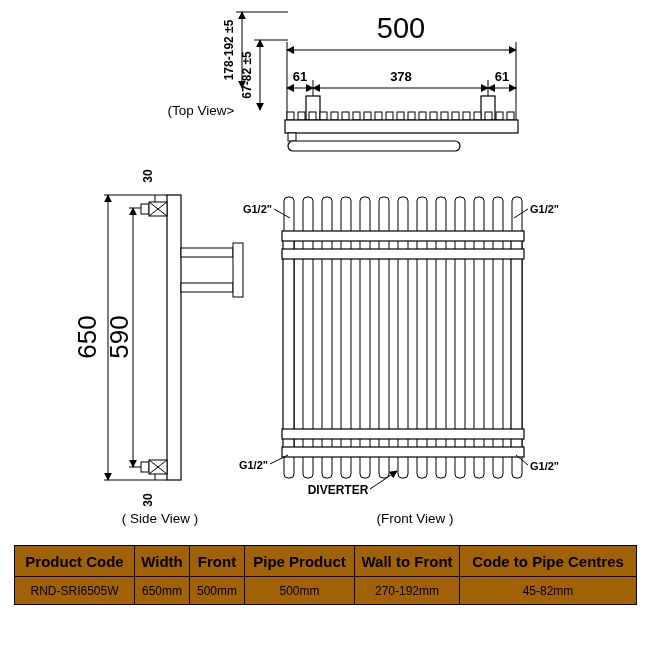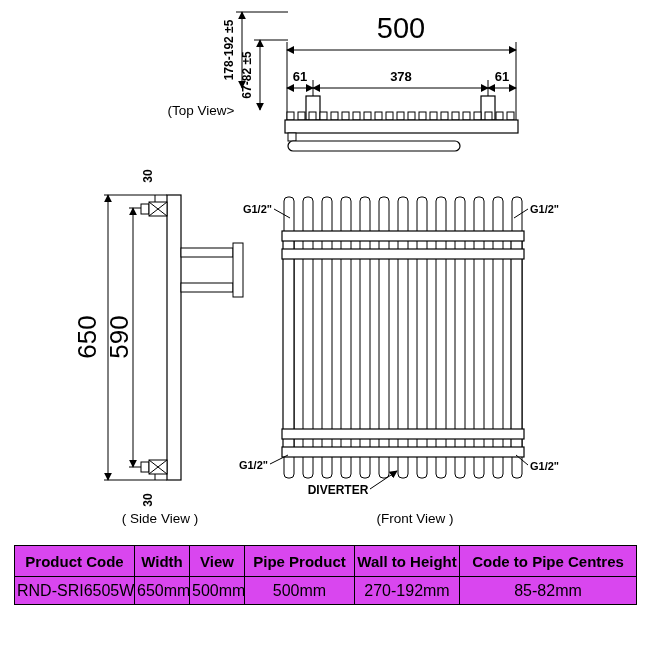--- a/index.html
+++ b/index.html
@@ -19,28 +19,28 @@
   .t-big    { font-size:29px; }
   .t-big2   { font-size:26px; }
   .t-dim    { font-size:13px; font-weight:bold; }
   .t-dims   { font-size:12px; font-weight:bold; }
   .t-fit    { font-size:11px; font-weight:bold; }
   .t-cap    { font-size:13.5px; }
 
   table.spec {
     position:absolute; left:14px; top:545px; width:622px;
     border-collapse:collapse; table-layout:fixed;
-    background:#d946ef;
+    background:#a16207;
   }
   table.spec th, table.spec td {
     border:1px solid #000; text-align:center; padding:0 2px;
     overflow:hidden; white-space:nowrap;
   }
   table.spec th { font-size:15px; font-weight:bold; height:30px; }
-  table.spec td { font-size:16px; font-weight:normal; height:27px; }
+  table.spec td { font-size:12px; font-weight:normal; height:27px; }
 </style>
 </head>
 <body>
 
 <svg class="drawing" width="650" height="540" viewBox="0 0 650 540">
   <defs>
     <marker id="arr" viewBox="0 0 10 10" refX="9" refY="5" markerWidth="8" markerHeight="8" orient="auto-start-reverse">
       <path d="M0,0 L10,5 L0,10 z" fill="#000"></path>
     </marker>
   </defs>
@@ -198,29 +198,29 @@
       <col style="width:55px">
       <col style="width:55px">
     <col style="width:110px">
       <col style="width:105px">
       <col style="width:177px">
   </colgroup>
   <thead>
     <tr>
       <th>Product Code</th>
       <th>Width</th>
-      <th>View</th>
+      <th>Front</th>
       <th>Pipe Product</th>
-      <th>Wall to Height</th>
+      <th>Wall to Front</th>
       <th>Code to Pipe Centres</th>
     </tr>
   </thead>
   <tbody>
     <tr>
       <td>RND-SRI6505W</td>
       <td>650mm</td>
       <td>500mm</td>
       <td>500mm</td>
       <td>270-192mm</td>
-      <td>85-82mm</td>
+      <td>45-82mm</td>
     </tr>
   </tbody>
 </table>
 
 </body></html>

